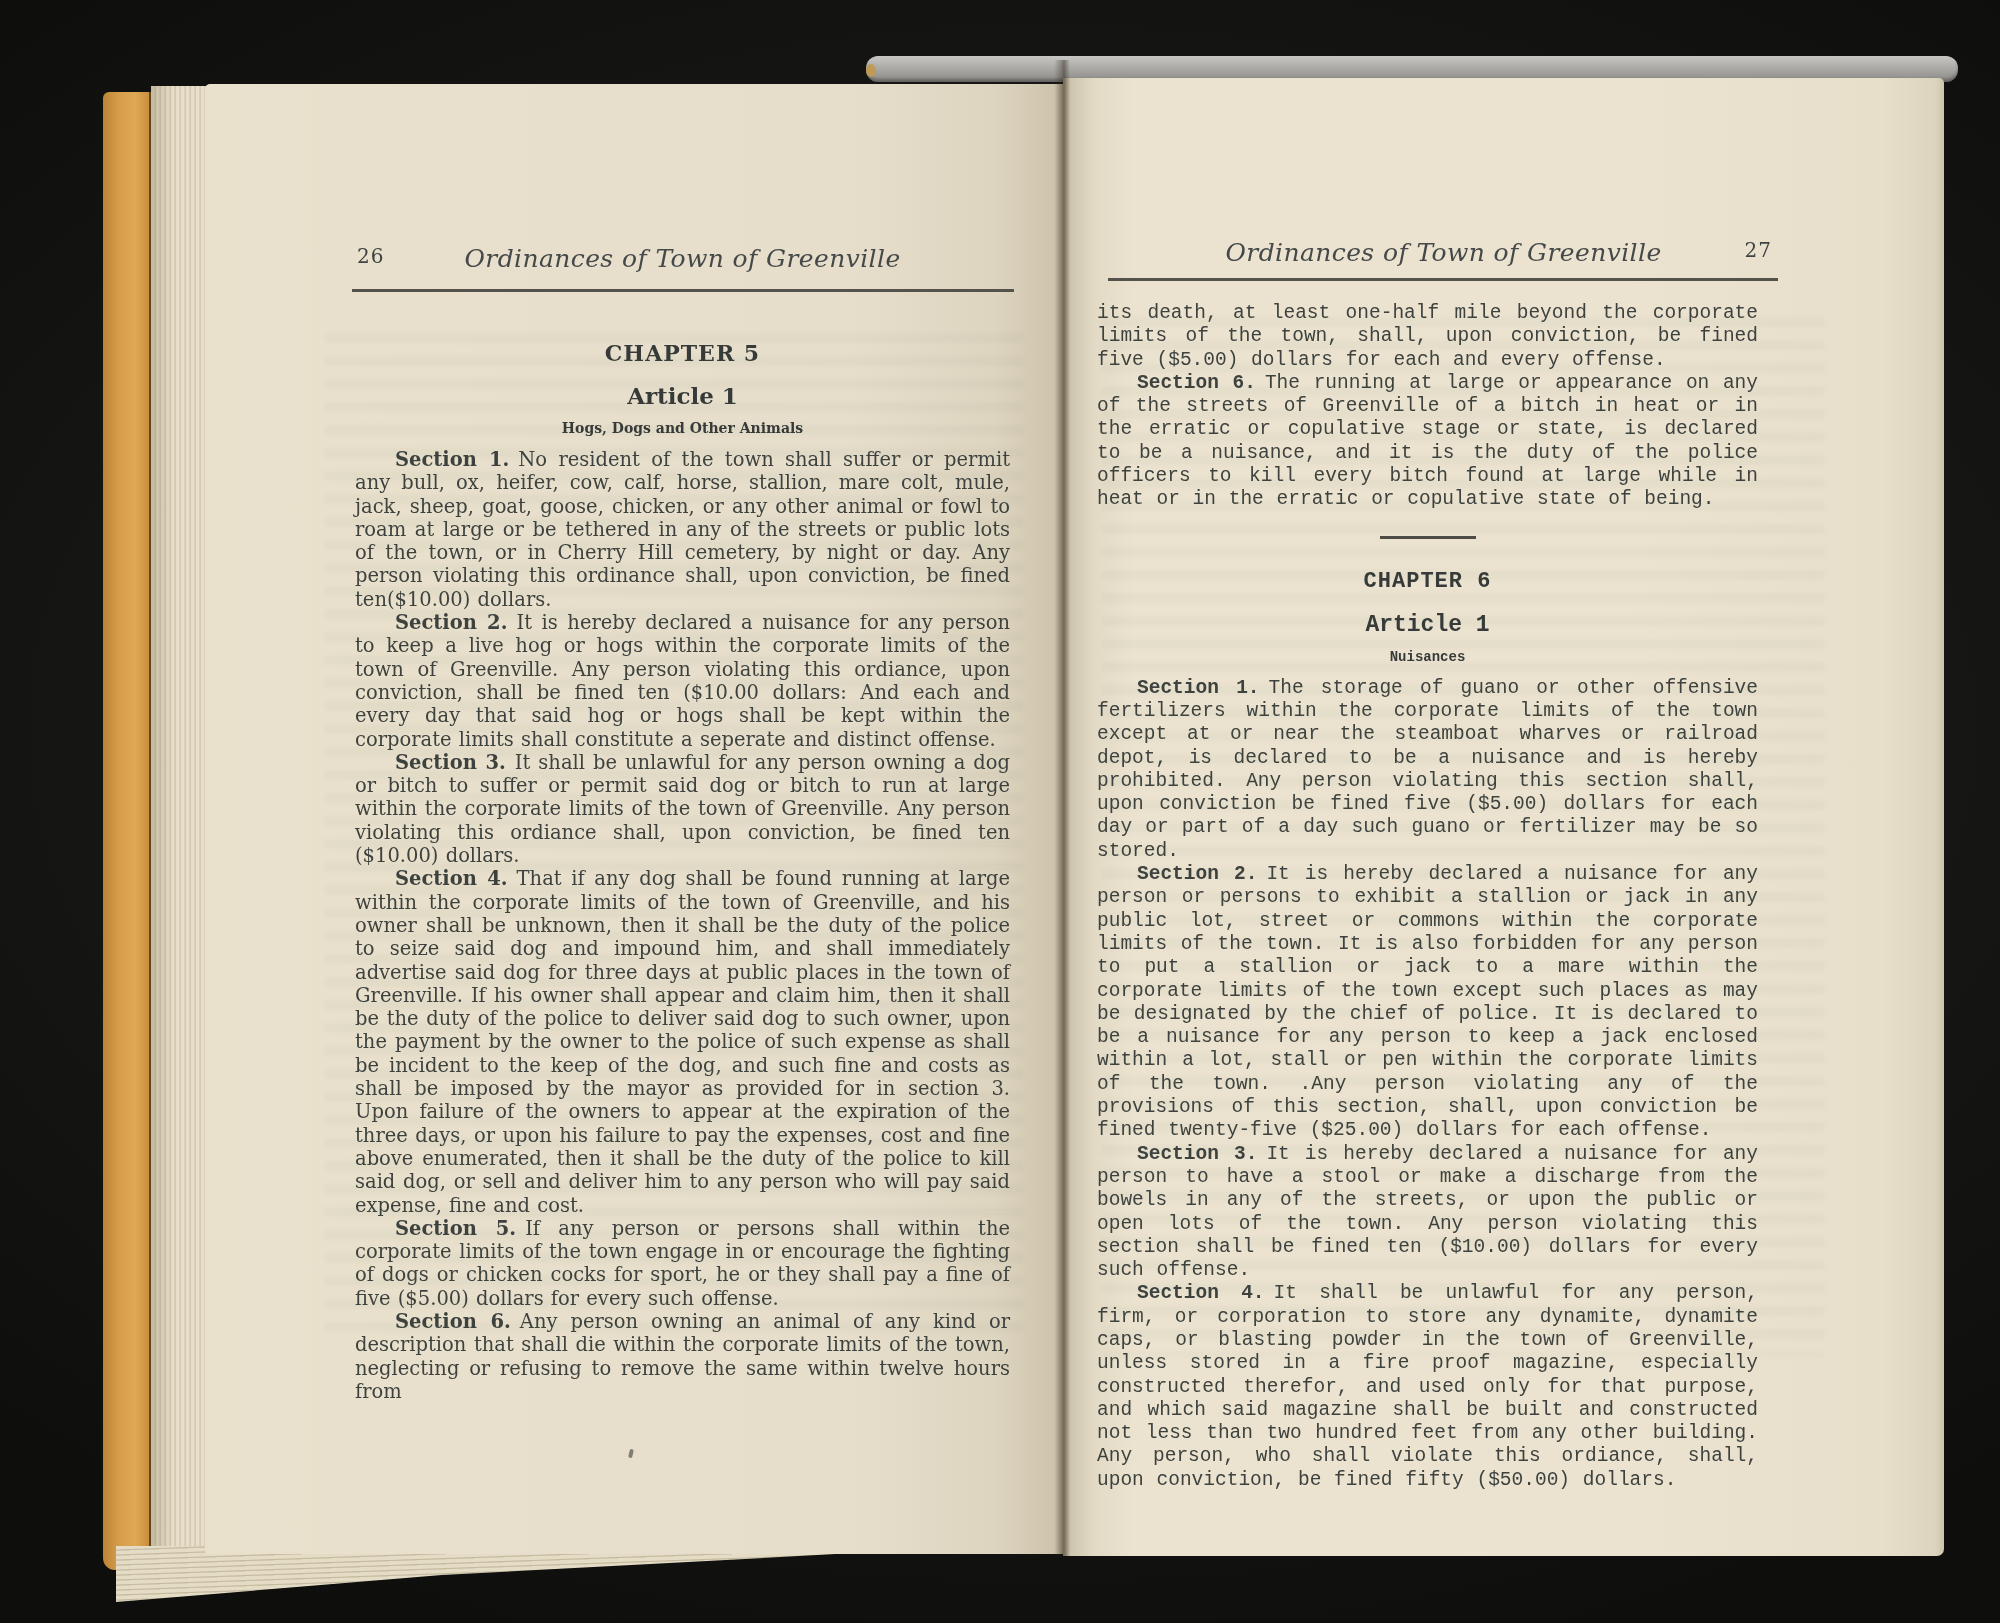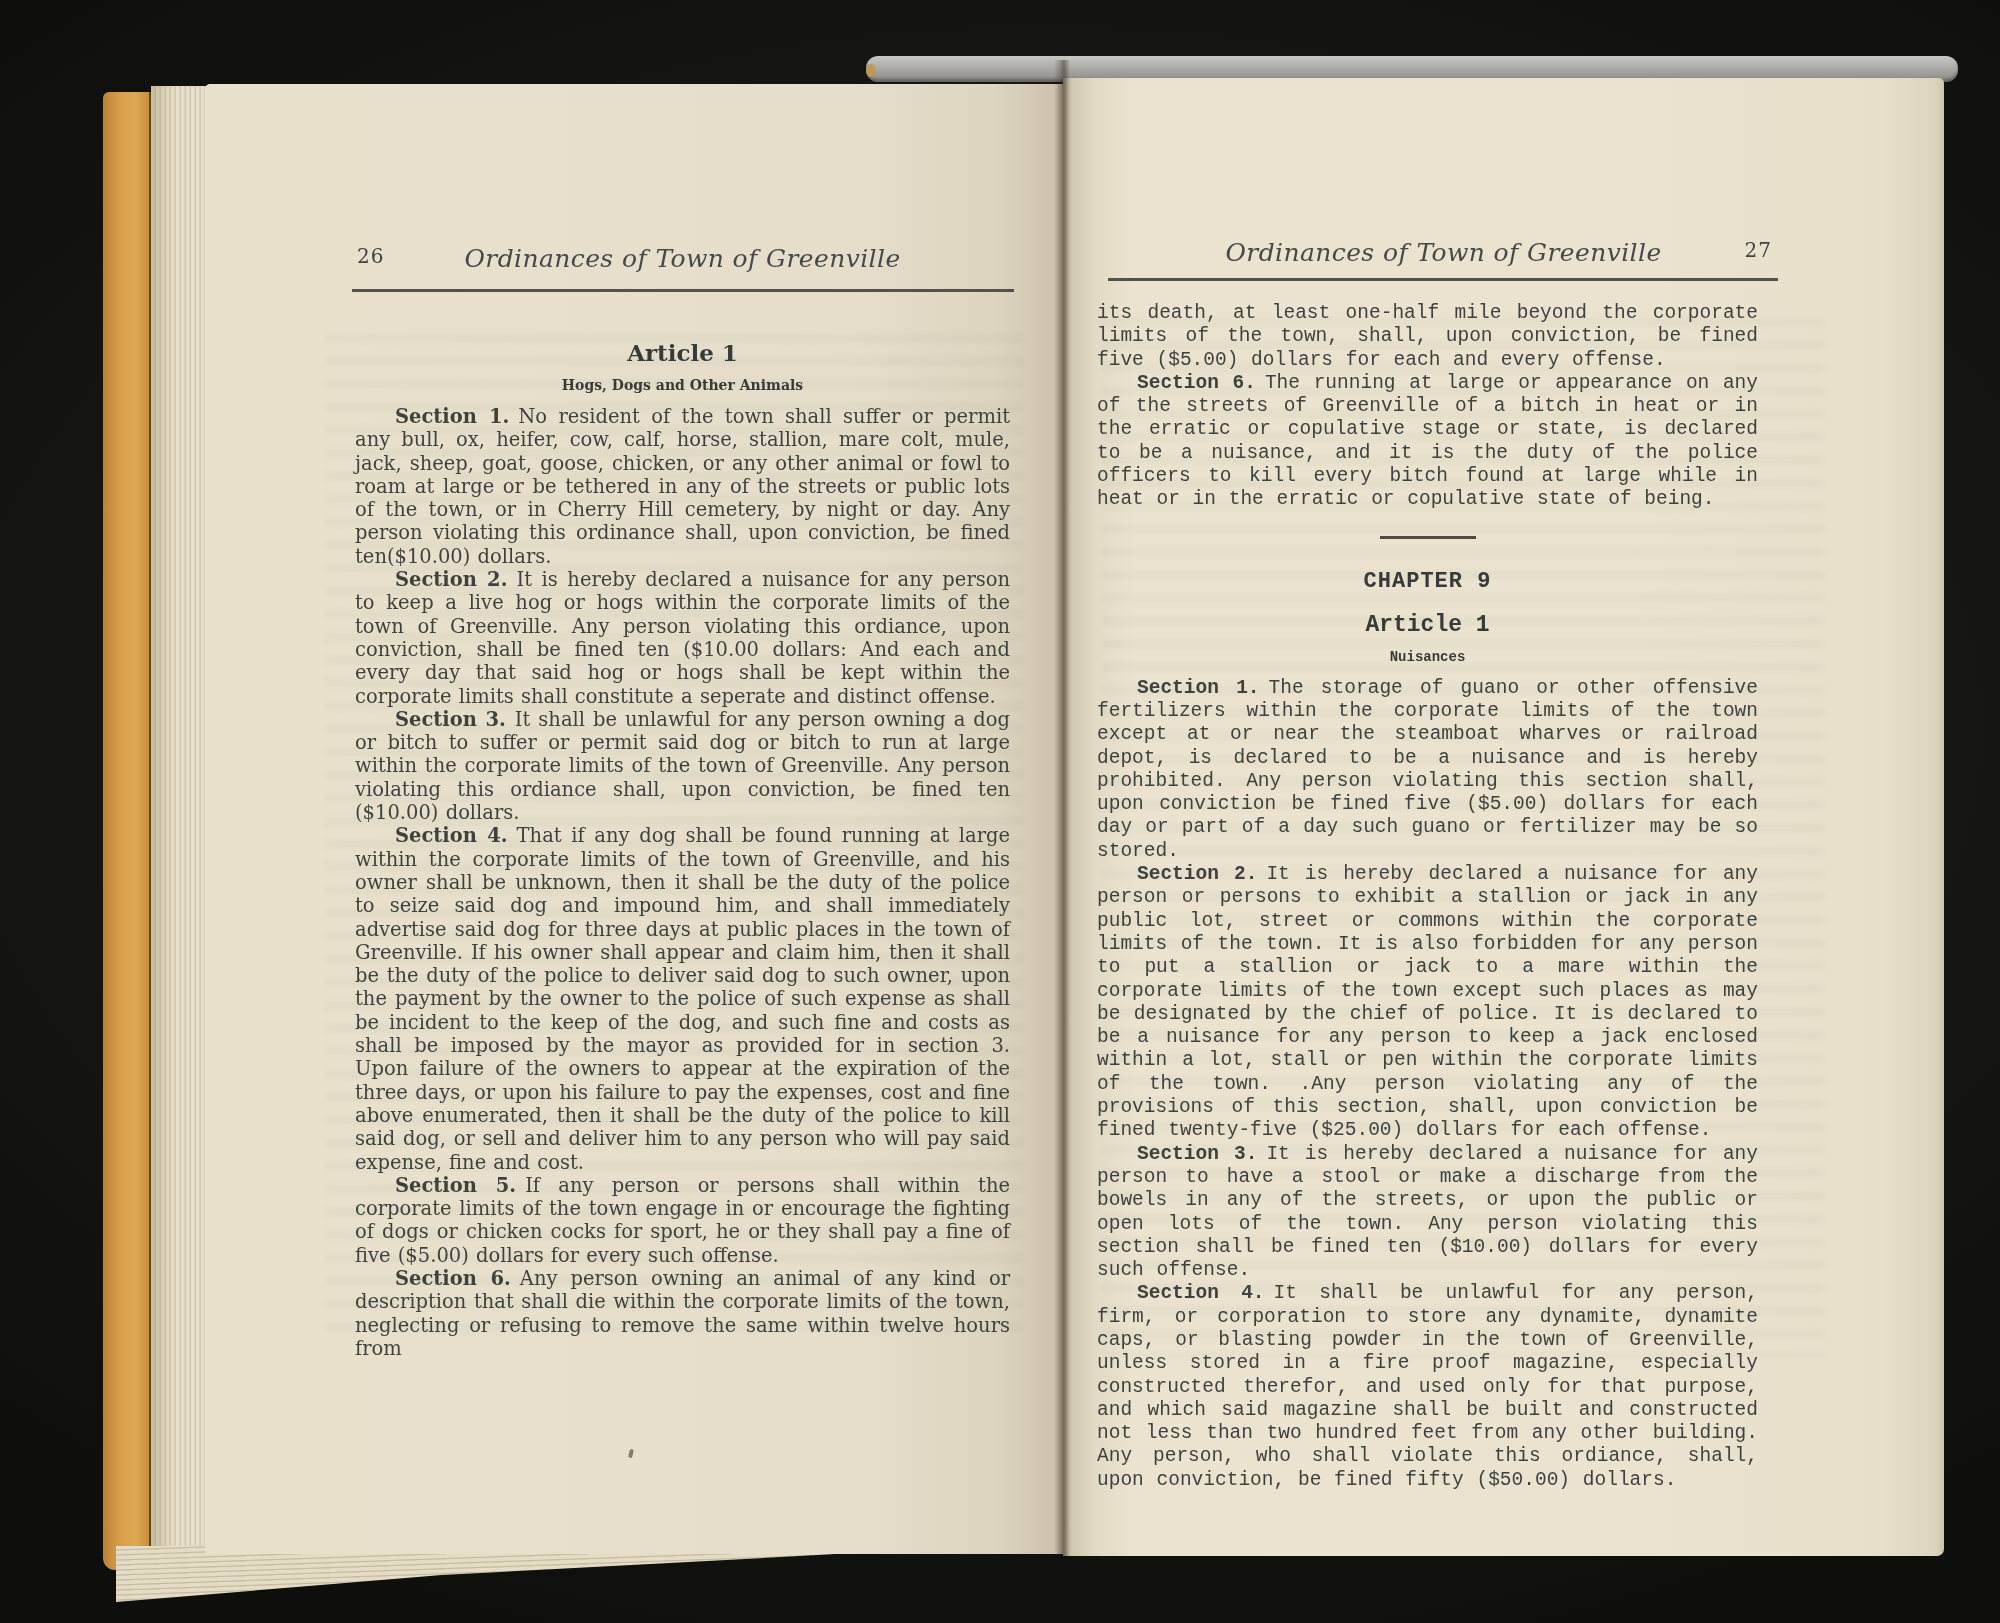--- a/index.html
+++ b/index.html
@@ -122,20 +122,21 @@
 
   <div class="page left-page">
     <div class="ghost"></div>
     <div class="page-header">
       <span class="pagenum at-left">26</span>
       <span class="running-title">Ordinances of Town of Greenville</span>
     </div>
     <div class="header-rule"></div>
 
     <div class="text-column">
+      <div class="chapter-heading">CHAPTER 5</div>
       <div class="article-heading">Article 1</div>
       <div class="article-title">Hogs, Dogs and Other Animals</div>
 
       <p class="section"><span class="sec-label">Section 1.</span><span>No resident of the town shall suffer or permit any bull, ox, heifer, cow, calf, horse, stallion, mare colt, mule, jack, sheep, goat, goose, chicken, or any other animal or fowl to roam at large or be tethered in any of the streets or public lots of the town, or in Cherry Hill cemetery, by night or day. Any person violating this ordinance shall, upon conviction, be fined ten($10.00) dollars.</span></p>
       <p class="section"><span class="sec-label">Section 2.</span><span>It is hereby declared a nuisance for any person to keep a live hog or hogs within the corporate limits of the town of Greenville. Any person violating this ordiance, upon conviction, shall be fined ten ($10.00 dollars: And each and every day that said hog or hogs shall be kept within the corporate limits shall constitute a seperate and distinct offense.</span></p>
       <p class="section"><span class="sec-label">Section 3.</span><span>It shall be unlawful for any person owning a dog or bitch to suffer or permit said dog or bitch to run at large within the corporate limits of the town of Greenville. Any person violating this ordiance shall, upon conviction, be fined ten ($10.00) dollars.</span></p>
       <p class="section"><span class="sec-label">Section 4.</span><span>That if any dog shall be found running at large within the corporate limits of the town of Greenville, and his owner shall be unknown, then it shall be the duty of the police to seize said dog and impound him, and shall immediately advertise said dog for three days at public places in the town of Greenville. If his owner shall appear and claim him, then it shall be the duty of the police to deliver said dog to such owner, upon the payment by the owner to the police of such expense as shall be incident to the keep of the dog, and such fine and costs as shall be imposed by the mayor as provided for in section 3. Upon failure of the owners to appear at the expiration of the three days, or upon his failure to pay the expenses, cost and fine above enumerated, then it shall be the duty of the police to kill said dog, or sell and deliver him to any person who will pay said expense, fine and cost.</span></p>
       <p class="section"><span class="sec-label">Section 5.</span><span>If any person or persons shall within the corporate limits of the town engage in or encourage the fighting of dogs or chicken cocks for sport, he or they shall pay a fine of five ($5.00) dollars for every such offense.</span></p>
       <p class="section"><span class="sec-label">Section 6.</span><span>Any person owning an animal of any kind or description that shall die within the corporate limits of the town, neglecting or refusing to remove the same within twelve hours from</span></p>
     </div>
@@ -149,21 +150,21 @@
       <span class="pagenum at-right">27</span>
     </div>
     <div class="header-rule"></div>
 
     <div class="text-column">
       <p class="section no-indent"><span>its death, at least one-half mile beyond the corporate limits of the town, shall, upon conviction, be fined five ($5.00) dollars for each and every offense.</span></p>
       <p class="section"><span class="sec-label">Section 6.</span><span>The running at large or appearance on any of the streets of Greenville of a bitch in heat or in the erratic or copulative stage or state, is declared to be a nuisance, and it is the duty of the police officers to kill every bitch found at large while in heat or in the erratic or copulative state of being.</span></p>
 
       <div class="divider-rule"></div>
 
-      <div class="chapter-heading">CHAPTER 9</div>
+      <div class="chapter-heading">CHAPTER 6</div>
       <div class="article-heading">Article 1</div>
       <div class="article-title">Nuisances</div>
 
       <p class="section"><span class="sec-label">Section 1.</span><span>The storage of guano or other offensive fertilizers within the corporate limits of the town except at or near the steamboat wharves or railroad depot, is declared to be a nuisance and is hereby prohibited. Any person violating this section shall, upon conviction be fined five ($5.00) dollars for each day or part of a day such guano or fertilizer may be so stored.</span></p>
       <p class="section"><span class="sec-label">Section 2.</span><span>It is hereby declared a nuisance for any person or persons to exhibit a stallion or jack in any public lot, street or commons within the corporate limits of the town. It is also forbidden for any person to put a stallion or jack to a mare within the corporate limits of the town except such places as may be designated by the chief of police. It is declared to be a nuisance for any person to keep a jack enclosed within a lot, stall or pen within the corporate limits of the town. .Any person violating any of the provisions of this section, shall, upon conviction be fined twenty-five ($25.00) dollars for each offense.</span></p>
       <p class="section"><span class="sec-label">Section 3.</span><span>It is hereby declared a nuisance for any person to have a stool or make a discharge from the bowels in any of the streets, or upon the public or open lots of the town. Any person violating this section shall be fined ten ($10.00) dollars for every such offense.</span></p>
       <p class="section"><span class="sec-label">Section 4.</span><span>It shall be unlawful for any person, firm, or corporation to store any dynamite, dynamite caps, or blasting powder in the town of Greenville, unless stored in a fire proof magazine, especially constructed therefor, and used only for that purpose, and which said magazine shall be built and constructed not less than two hundred feet from any other building. Any person, who shall violate this ordiance, shall, upon conviction, be fined fifty ($50.00) dollars.</span></p>
     </div>
   </div>
 

